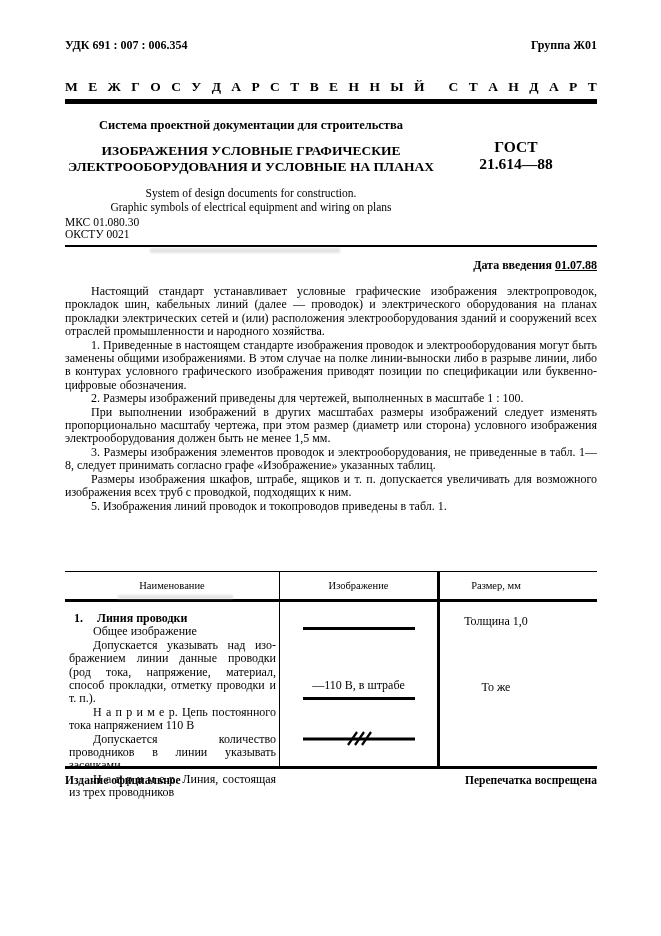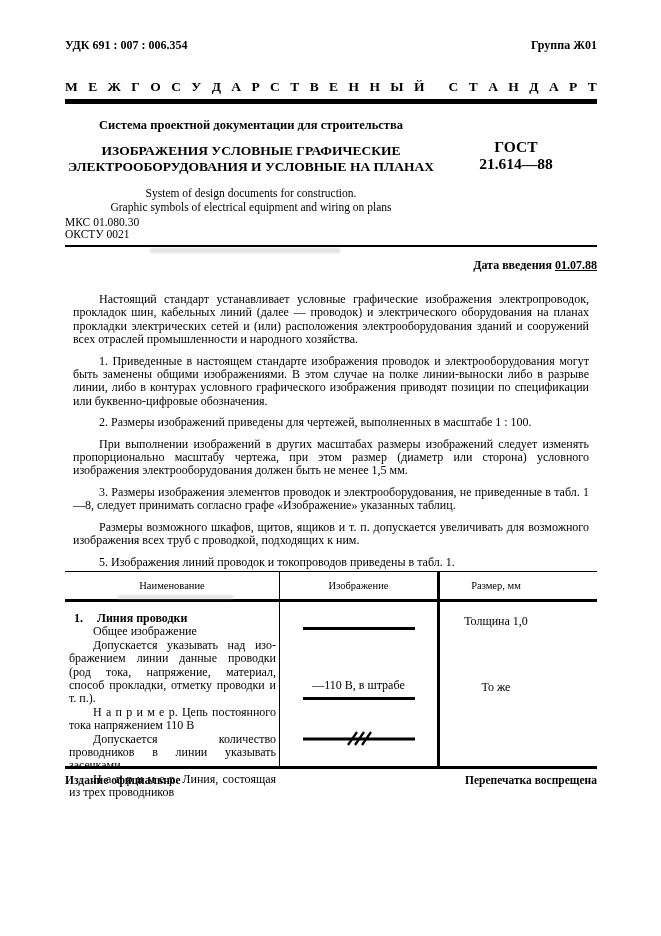--- a/index.html
+++ b/index.html
@@ -35,21 +35,21 @@
 
   .mid-rule { left:65px; top:245px; width:532px; height:2px; background:#000; }
 
   .date-line { left:65px; top:258px; width:532px; text-align:right;
                font-weight:bold; font-size:12px; }
   .date-line .u { text-decoration:underline; }
 
   
   .body-text { left:65px; top:285px; width:532px; font-size:12px; line-height:13.4px;
                text-align:justify; }
-  .body-text p { margin:8px; text-indent:26px; }
+  .body-text p { margin:0; text-indent:26px; }
 
   
   .table-caption { left:65px; top:553px; width:532px; text-align:right;
                    font-size:11.5px; letter-spacing:3.5px; word-spacing:7px; }
   .gtable { left:65px; top:571px; width:532px; border-top:1px solid #000; }
   .trow { display:flex; }
   .c1 { width:215px; box-sizing:border-box; border-right:1px solid #000; }
   .c2 { width:160px; box-sizing:border-box; border-right:3px solid #000; }
   .c3 { width:157px; box-sizing:border-box; }
   .thead { border-bottom:3px solid #000; }
@@ -155,21 +155,21 @@
   <div class="abs date-line">
     <span>Дата введения</span>&nbsp;<span class="u">01.07.88</span>
   </div>
 
   <div class="abs body-text">
     <p>Настоящий стандарт устанавливает условные графические изображения электропроводок, прокладок шин, кабельных линий (далее — проводок) и электрического оборудования на планах прокладки электрических сетей и (или) расположения электрооборудования зданий и сооружений всех отраслей промышленности и народного хозяйства.</p>
     <p>1. Приведенные в настоящем стандарте изображения проводок и электрооборудования могут быть заменены общими изображениями. В этом случае на полке линии-выноски либо в разрыве линии, либо в контурах условного графического изображения приводят позиции по спецификации или буквенно-цифровые обозначения.</p>
     <p>2. Размеры изображений приведены для чертежей, выполненных в масштабе 1 : 100.</p>
     <p>При выполнении изображений в других масштабах размеры изображений следует изменять пропорционально масштабу чертежа, при этом размер (диаметр или сторона) условного изображения электрооборудования должен быть не менее 1,5 мм.</p>
     <p>3. Размеры изображения элементов проводок и электрооборудования, не приведенные в табл. 1—8, следует принимать согласно графе «Изображение» указанных таблиц.</p>
-    <p>Размеры возможного шкафов, щитов, ящиков и т. п. допускается увеличивать для возможного изображения всех труб с проводкой, подходящих к ним.</p>
+    <p>Размеры изображения шкафов, штрабе, ящиков и т. п. допускается увеличивать для возможного изображения всех труб с проводкой, подходящих к ним.</p>
     <p>5. Изображения линий проводок и токопроводов приведены в табл. 1.</p>
   </div>
 
 
   <div class="abs gtable">
     <div class="trow thead">
       <div class="th c1">Наименование</div>
       <div class="th c2">Изображение</div>
       <div class="th c3">Размер, мм</div>
     </div>

